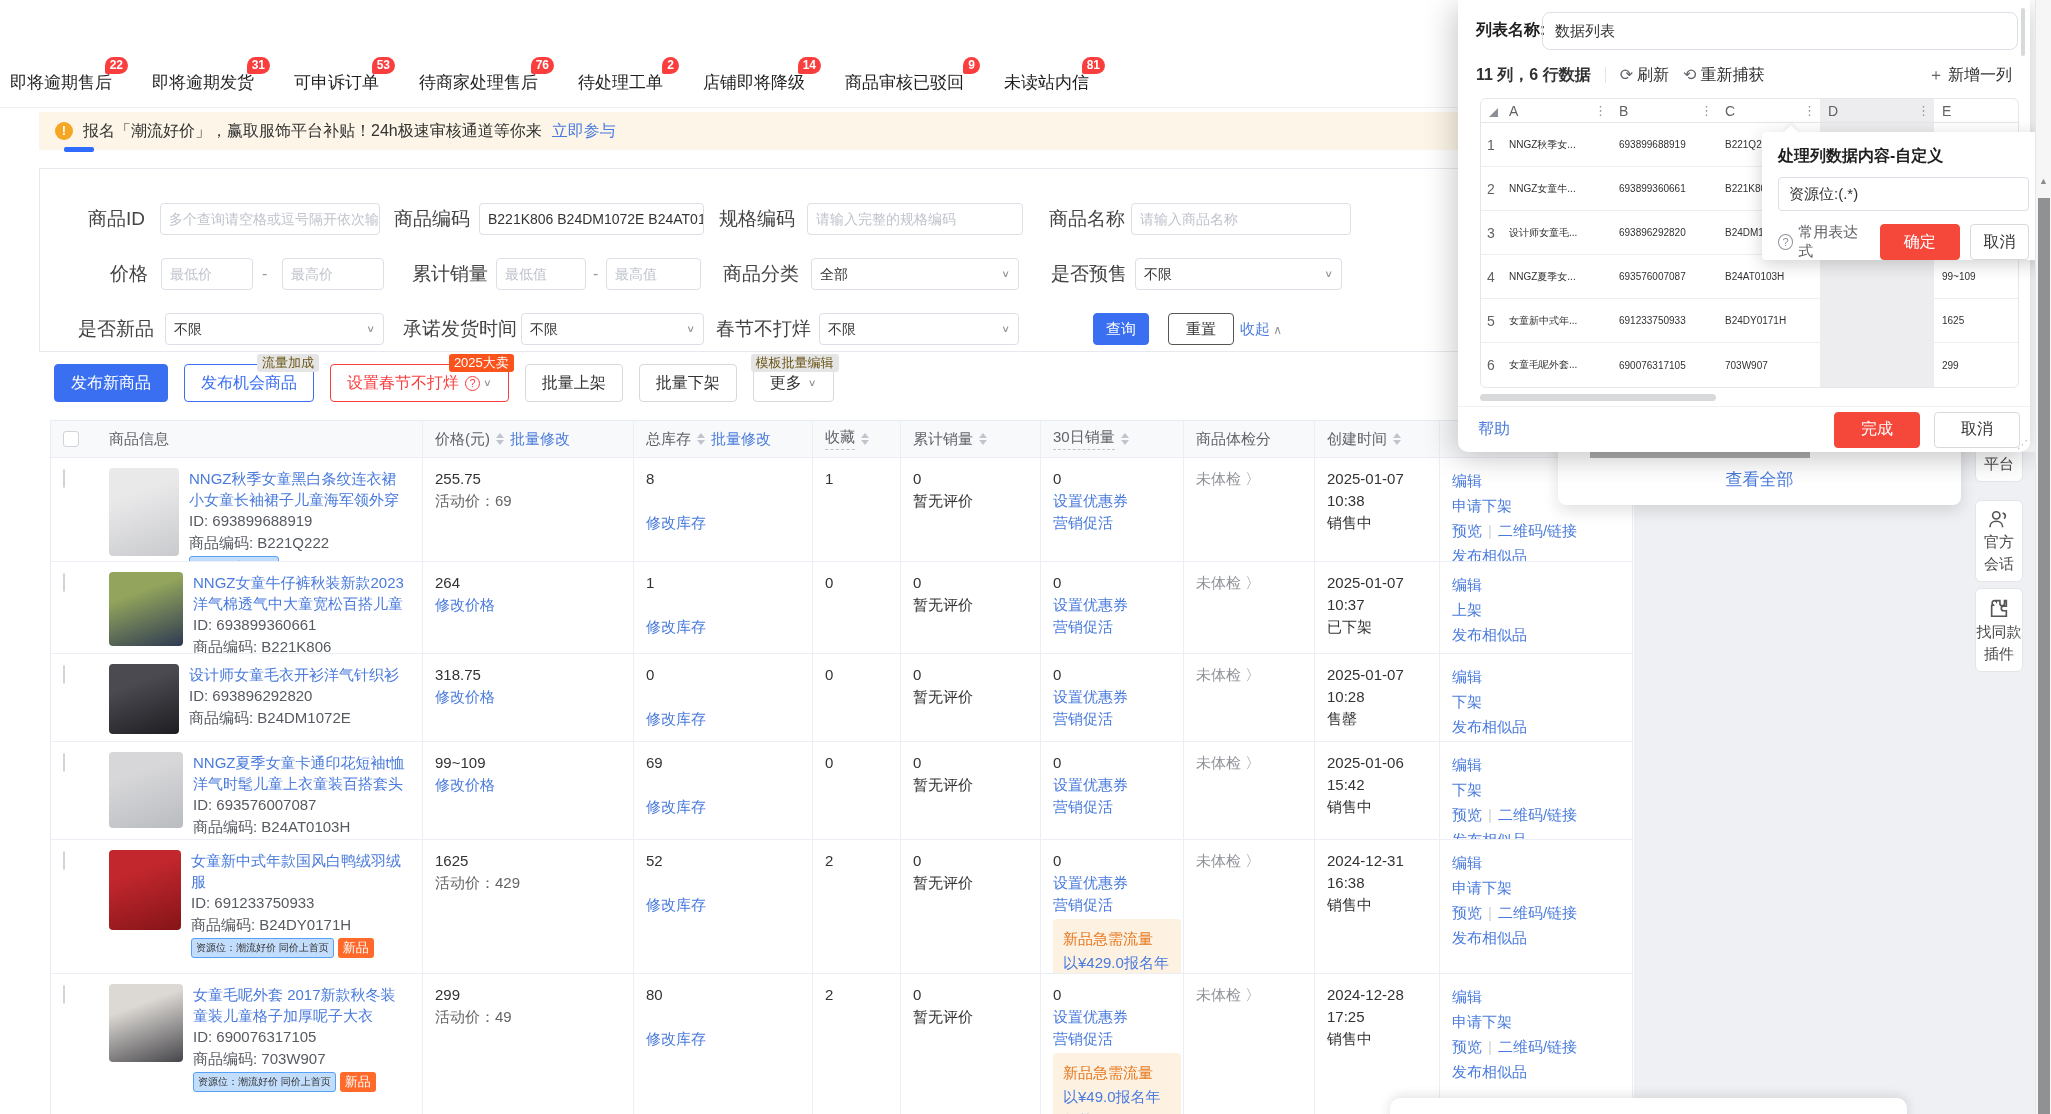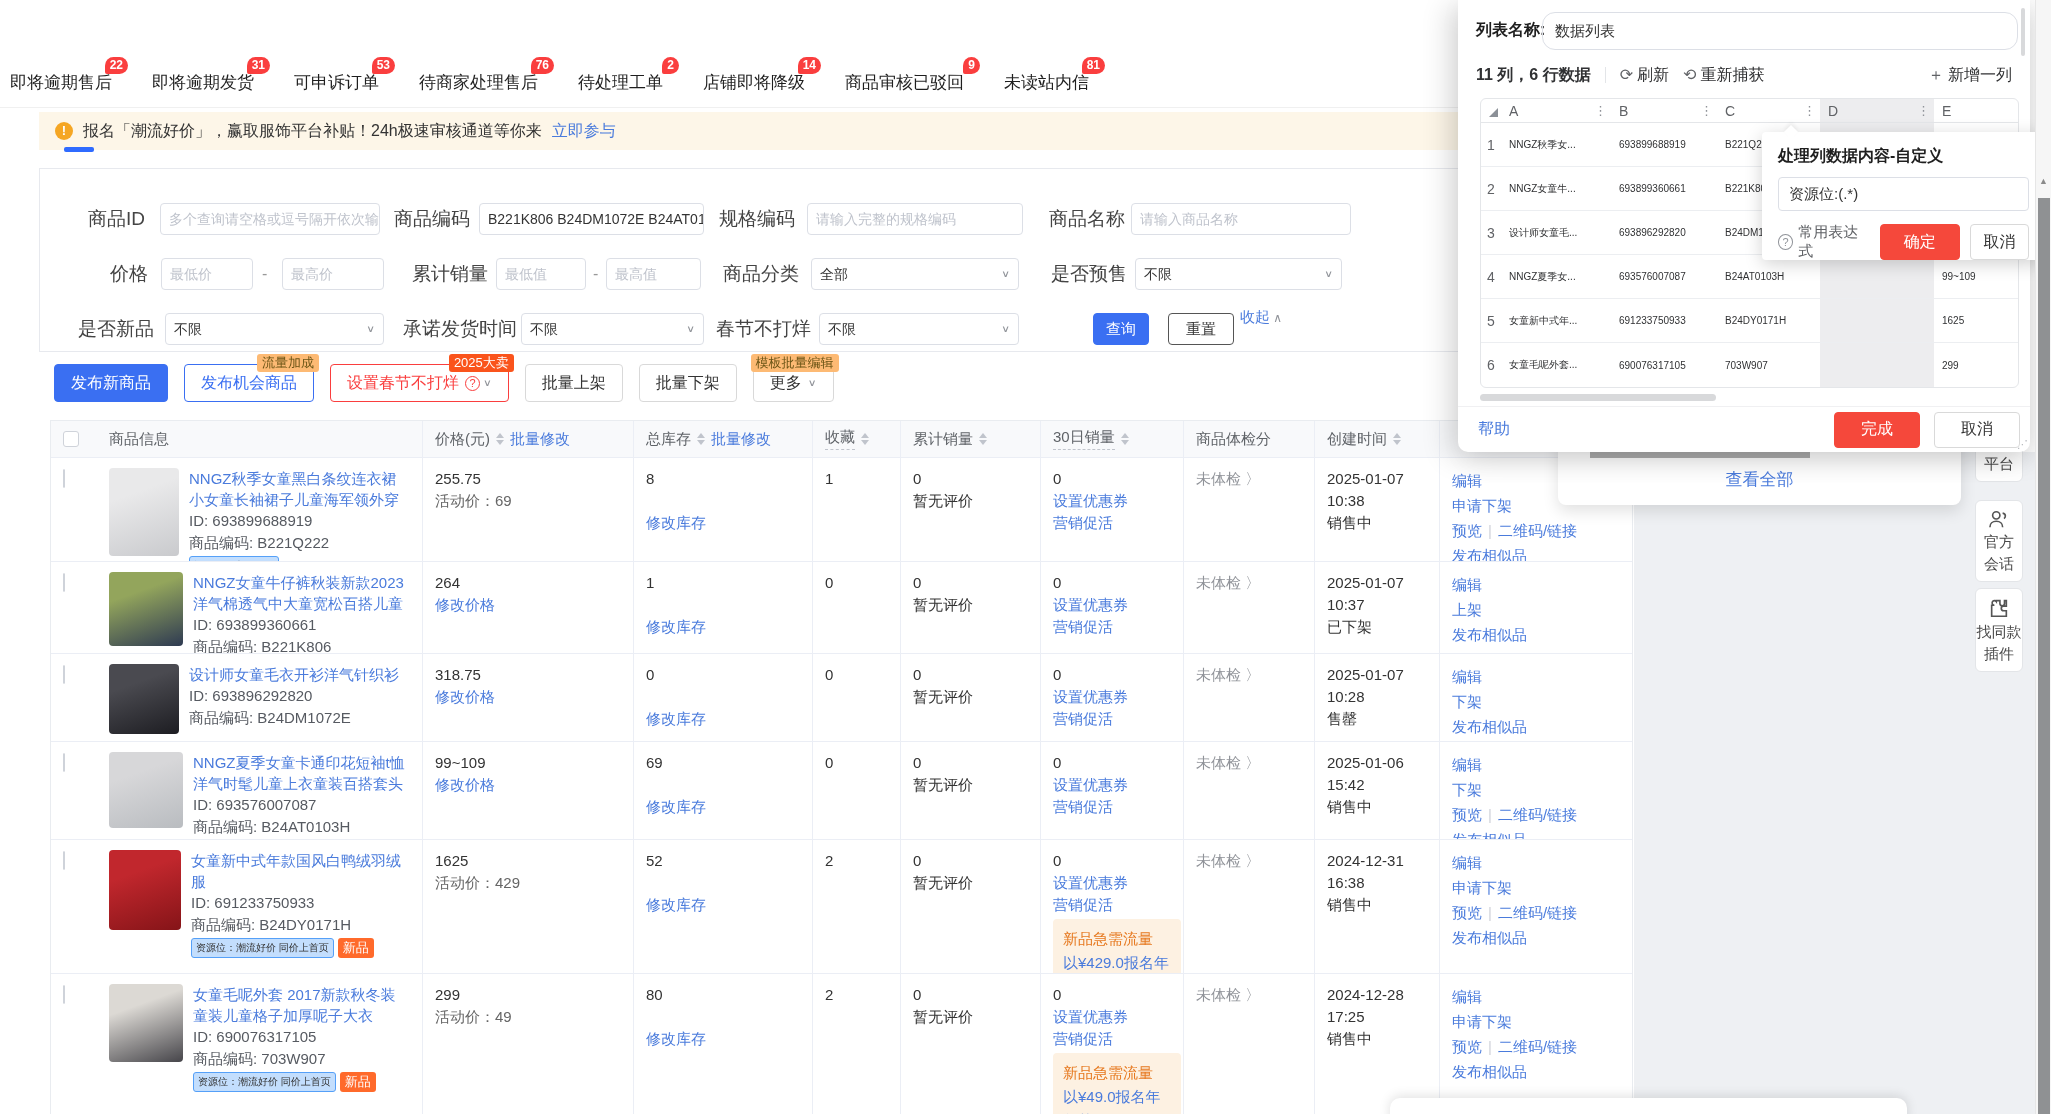--- a/index.html
+++ b/index.html
@@ -30,21 +30,21 @@
   .fdash { position:absolute; height:32px; line-height:32px; color:#999; }
   .btn { display:inline-flex; align-items:center; justify-content:center; border-radius:4px;
     font-size:15px; cursor:pointer; border:1px solid #d9d9d9; background:#fff; }
   .btn-blue { background:var(--accent); border-color:var(--accent); color:#fff; }
   
   #toolbar { position:absolute; left:54px; top:364px; display:flex; gap:16px; }
   #toolbar .btn { height:38px; padding:0 16px; font-size:16px; position:relative; }
   .btn-outline-blue { border-color:var(--accent); color:var(--accent); }
   .btn-outline-red { border-color:#fa3e3e; color:#fa3e3e; }
   .tbadge { position:absolute; top:-11px; right:-6px; font-size:13px; line-height:18px; padding:0 5px;
-    border-radius:3px; background:#fdba74; color:#6a5415; white-space:nowrap; }
+    border-radius:3px; background:#e5e5e5; color:#6a5415; white-space:nowrap; }
   .tbadge.red { background:#fa541c; color:#fff; }
   .qmark { display:inline-block; width:15px; height:15px; border:1px solid currentColor; border-radius:50%;
     font-size:11px; line-height:13px; text-align:center; margin:0 3px 0 6px; }
   
   #table { position:absolute; left:50px; top:420px; width:1583px; border:1px solid #e9ecf0; background:#fff; }
   .grid { display:grid; grid-template-columns:46px 325px 211px 179px 88px 140px 143px 131px 125px 195px; }
   .thead { height:36px; background:#f8f9fb; font-size:15px; color:#5f6368; }
   .thead .cl { display:flex; align-items:center; padding:0 12px; gap:6px; white-space:nowrap; overflow:hidden; }
   .cl.bd { border-left:1px solid #ebeef5; }
   .trow { border-top:1px solid #ebeef5; position:relative; }
@@ -85,21 +85,21 @@
   #scrollbar .thumb { position:absolute; top:198px; left:2px; width:12px; height:916px; background:#8f9193; }
   
   #bottomwidget { position:absolute; left:1390px; top:1098px; width:517px; height:60px; background:#fff;
     border-radius:10px; box-shadow:0 -2px 12px rgba(0,0,0,.12); z-index:8; }
   
   #panel { position:absolute; left:1458px; top:0; width:572px; height:452px; background:#fff; z-index:40;
     border-radius:0 0 10px 10px; box-shadow:-10px 6px 28px rgba(0,0,0,.14), 10px 6px 28px rgba(0,0,0,.10); }
   #panel .namerow { position:absolute; left:0; top:10px; width:100%; height:40px; }
   #panel .namelabel { position:absolute; left:18px; top:0; line-height:40px; font-size:16px; font-weight:bold; color:#1f1f1f; }
   #panel .nameinput { position:absolute; left:84px; top:2px; width:476px; height:38px; border:1px solid #dcdfe6;
-    border-radius:13px; font-size:15px; color:#333; line-height:36px; padding:0 12px; }
+    border-radius:8px; font-size:15px; color:#333; line-height:36px; padding:0 12px; }
   #panel .metarow { position:absolute; left:18px; top:62px; right:18px; height:26px; display:flex;
     align-items:center; gap:14px; font-size:16px; color:#303133; }
   .metadiv { width:1px; height:16px; background:#e3e5e8; }
   .micon { color:#606266; font-size:16px; margin-right:4px; }
   #addcol { margin-left:auto; cursor:pointer; }
   
   #sheet { position:absolute; left:22px; top:98px; width:539px; border:1px solid #e4e6e9; border-radius:6px; }
   .sgrid { display:grid; grid-template-columns:20px 110px 106px 103px 114px 84px; }
   .shead { height:24px; }
   .shead .sc { display:flex; align-items:center; font-size:14px; color:#606266; padding:0 0 0 8px;
@@ -193,21 +193,21 @@
       <span>不限</span>
       <span class="caret">∨</span>
     </div>
     <span class="flabel" style="left: 660px; width: 111px; top: 144px;">春节不打烊</span>
     <div class="finput fselect" style="left: 779px; width: 200px; top: 144px;">
       <span>不限</span>
       <span class="caret">∨</span>
     </div>
     <div class="btn btn-blue" style="position: absolute; left: 1053px; top: 144px; width: 56px; height: 32px;">查询</div>
     <div class="btn" style="position: absolute; left: 1128px; top: 144px; width: 66px; height: 32px; border-color: rgb(85, 85, 85);">重置</div>
-    <a style="position: absolute; left: 1200px; top: 132px; line-height: 32px; font-size: 15px;">收起<span class="caret"> ∧</span></a>
+    <a style="position: absolute; left: 1200px; top: 144px; line-height: 32px; font-size: 15px;">收起<span class="caret"> ∧</span></a>
   </div>
 
 <div id="toolbar">
   <div class="btn btn-blue">发布新商品</div>
   <div class="btn btn-outline-blue">
     <span>发布机会商品</span>
     <span class="tbadge">流量加成</span>
   </div>
   <div class="btn btn-outline-red">
     <span>设置春节不打烊</span>

